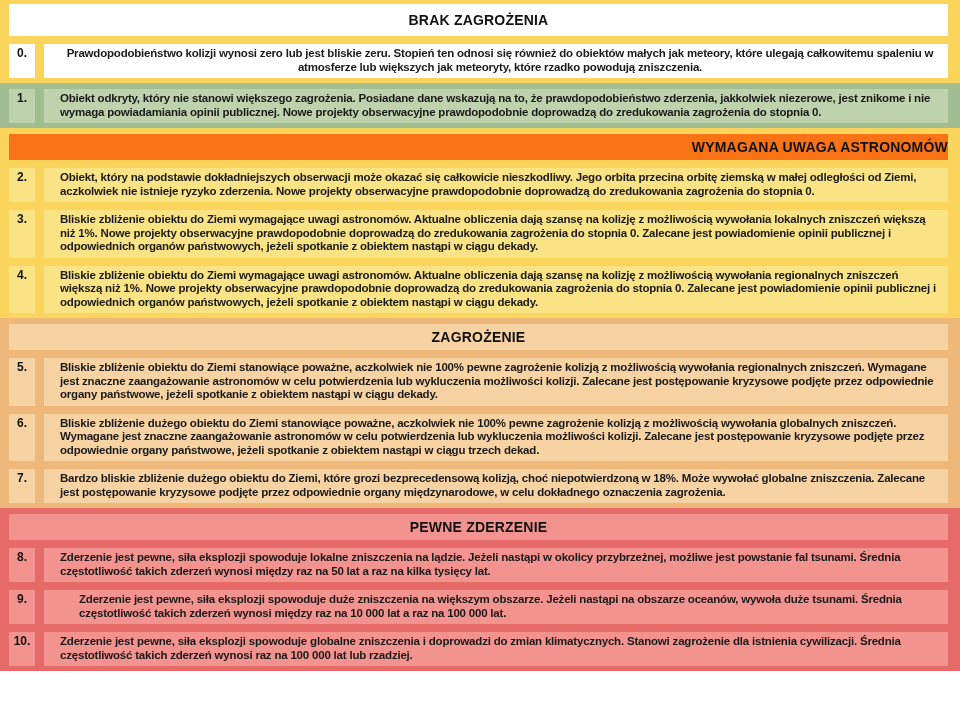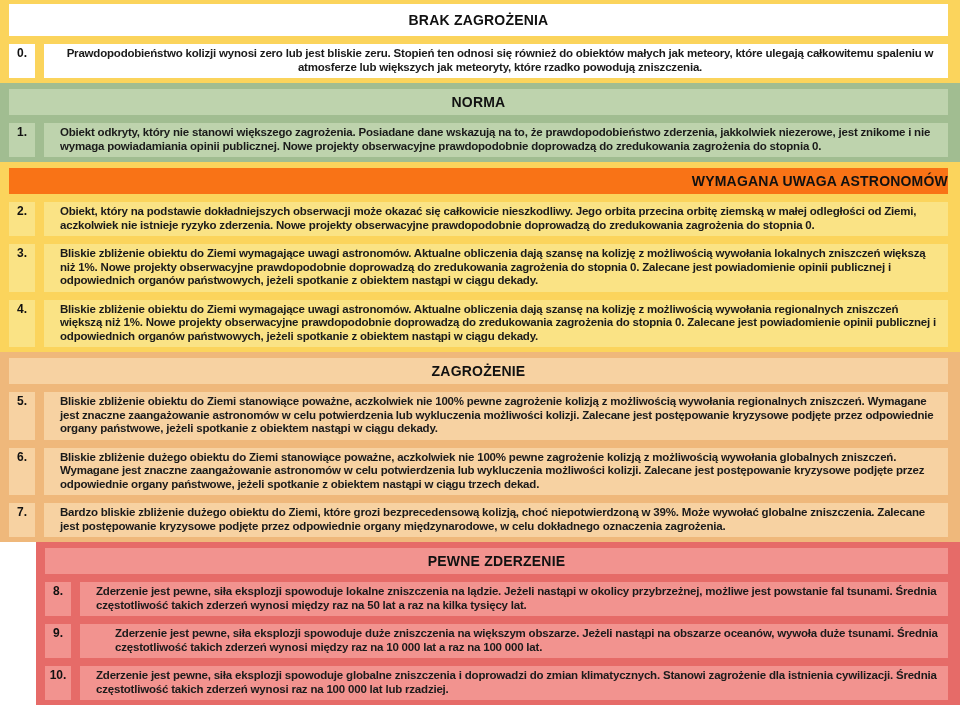--- a/index.html
+++ b/index.html
@@ -36,21 +36,20 @@
 
   <section class="band band--brak" style="background-color: rgb(251, 212, 92);">
     <div class="band-header" style="background-color: rgb(255, 255, 255);">BRAK ZAGROŻENIA</div>
     <div class="row">
       <div class="num" style="background-color: rgb(255, 255, 255);">0.</div>
       <div class="desc" style="background-color: rgb(255, 255, 255); text-align: center;">Prawdopodobieństwo kolizji wynosi zero lub jest bliskie zeru. Stopień ten odnosi się również do obiektów małych jak meteory, które ulegają całkowitemu spaleniu w atmosferze lub większych jak meteoryty, które rzadko powodują zniszczenia.</div>
     </div>
   </section>
 
   <section class="band" style="background-color: rgb(161, 189, 145);">
-    <div class="band-header" style="background-color: rgb(190, 211, 173);">NORMA</div>
     <div class="row">
       <div class="num" style="background-color: rgb(190, 211, 173);">1.</div>
       <div class="desc" style="background-color: rgb(190, 211, 173);">Obiekt odkryty, który nie stanowi większego zagrożenia. Posiadane dane wskazują na to, że prawdopodobieństwo zderzenia, jakkolwiek niezerowe, jest znikome i nie wymaga powiadamiania opinii publicznej. Nowe projekty obserwacyjne prawdopodobnie doprowadzą do zredukowania zagrożenia do stopnia 0.</div>
     </div>
   </section>
 
   <section class="band" style="background-color: rgb(251, 212, 92);">
     <div class="band-header" style="background-color: #f97316; text-align: right;">WYMAGANA UWAGA ASTRONOMÓW</div>
     <div class="row">
       <div class="num" style="background-color: rgb(250, 227, 133);">2.</div>
@@ -71,25 +70,25 @@
     <div class="row">
       <div class="num" style="background-color: rgb(247, 210, 162);">5.</div>
       <div class="desc" style="background-color: rgb(247, 210, 162);">Bliskie zbliżenie obiektu do Ziemi stanowiące poważne, aczkolwiek nie 100% pewne zagrożenie kolizją z możliwością wywołania regionalnych zniszczeń. Wymagane jest znaczne zaangażowanie astronomów w celu potwierdzenia lub wykluczenia możliwości kolizji. Zalecane jest postępowanie kryzysowe podjęte przez odpowiednie organy państwowe, jeżeli spotkanie z obiektem nastąpi w ciągu dekady.</div>
     </div>
     <div class="row">
       <div class="num" style="background-color: rgb(247, 210, 162);">6.</div>
       <div class="desc" style="background-color: rgb(247, 210, 162);">Bliskie zbliżenie dużego obiektu do Ziemi stanowiące poważne, aczkolwiek nie 100% pewne zagrożenie kolizją z możliwością wywołania globalnych zniszczeń. Wymagane jest znaczne zaangażowanie astronomów w celu potwierdzenia lub wykluczenia możliwości kolizji. Zalecane jest postępowanie kryzysowe podjęte przez odpowiednie organy państwowe, jeżeli spotkanie z obiektem nastąpi w ciągu trzech dekad.</div>
     </div>
     <div class="row">
       <div class="num" style="background-color: rgb(247, 210, 162);">7.</div>
-      <div class="desc" style="background-color: rgb(247, 210, 162);">Bardzo bliskie zbliżenie dużego obiektu do Ziemi, które grozi bezprecedensową kolizją, choć niepotwierdzoną w 39%. Może wywołać globalne zniszczenia. Zalecane jest postępowanie kryzysowe podjęte przez odpowiednie organy międzynarodowe, w celu dokładnego oznaczenia zagrożenia.</div>
+      <div class="desc" style="background-color: rgb(247, 210, 162);">Bardzo bliskie zbliżenie dużego obiektu do Ziemi, które grozi bezprecedensową kolizją, choć niepotwierdzoną w 18%. Może wywołać globalne zniszczenia. Zalecane jest postępowanie kryzysowe podjęte przez odpowiednie organy międzynarodowe, w celu dokładnego oznaczenia zagrożenia.</div>
     </div>
   </section>
 
-  <section class="band band--last" style="background-color: rgb(230, 107, 104); margin-left: 36px;">
+  <section class="band band--last" style="background-color: rgb(230, 107, 104);">
     <div class="band-header" style="background-color: rgb(242, 147, 143);">PEWNE ZDERZENIE</div>
     <div class="row">
       <div class="num" style="background-color: rgb(242, 147, 143);">8.</div>
       <div class="desc" style="background-color: rgb(242, 147, 143);">Zderzenie jest pewne, siła eksplozji spowoduje lokalne zniszczenia na lądzie. Jeżeli nastąpi w okolicy przybrzeżnej, możliwe jest powstanie fal tsunami. Średnia częstotliwość takich zderzeń wynosi między raz na 50 lat a raz na kilka tysięcy lat.</div>
     </div>
     <div class="row">
       <div class="num" style="background-color: rgb(242, 147, 143);">9.</div>
       <div class="desc" style="background-color: rgb(242, 147, 143); padding-left: 35px;">Zderzenie jest pewne, siła eksplozji spowoduje duże zniszczenia na większym obszarze. Jeżeli nastąpi na obszarze oceanów, wywoła duże tsunami. Średnia częstotliwość takich zderzeń wynosi między raz na 10 000 lat a raz na 100 000 lat.</div>
     </div>
     <div class="row">

